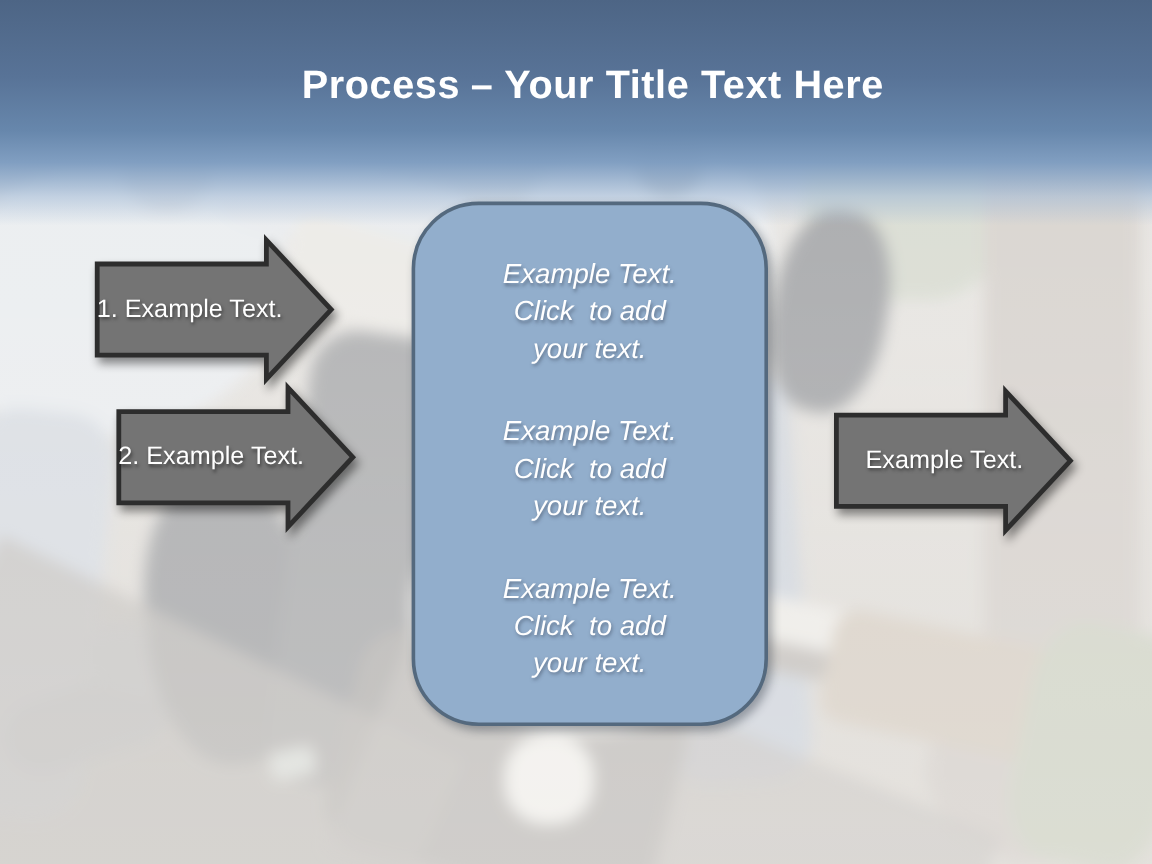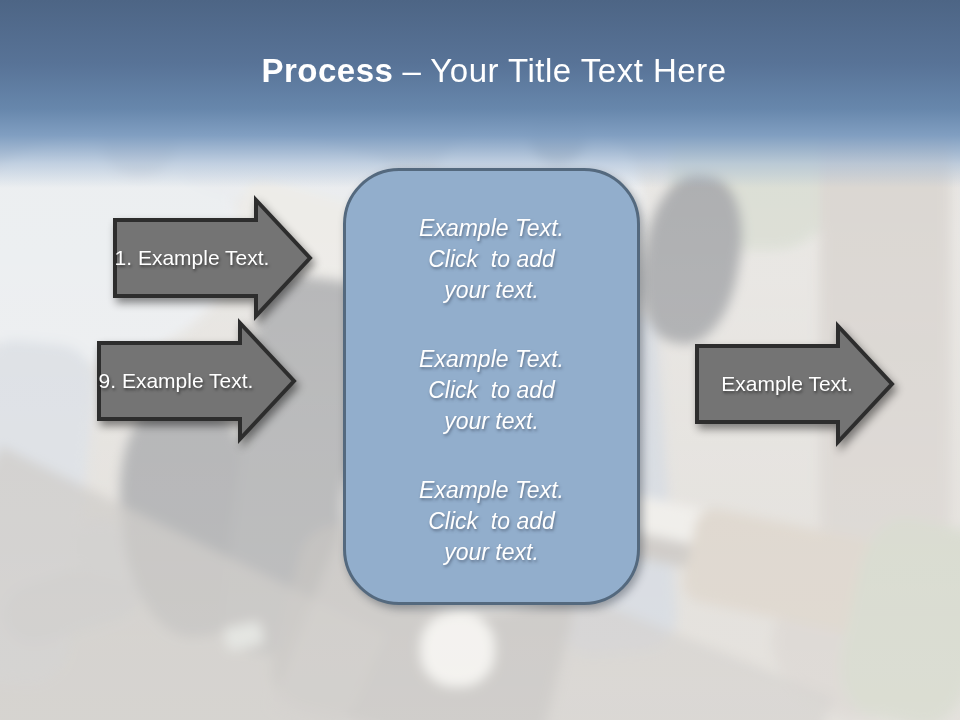--- a/index.html
+++ b/index.html
@@ -13,31 +13,31 @@
   .ph{position:absolute;}
   .veil{position:absolute;inset:0;background:linear-gradient(180deg,rgba(255,255,255,.30) 0%,rgba(255,255,255,.40) 60%,rgba(255,255,255,.44) 100%);}
   
   .band{position:absolute;top:0;left:0;width:100%;height:188px;
     background:linear-gradient(180deg,
       var(--band_top) 0%, #587397 34%, var(--band_mid) 58%,
       rgba(125,156,192,.96) 72%, rgba(159,184,213,.55) 87%, rgba(178,199,224,0) 100%);}
   .title{position:absolute;top:52px;left:0;width:100%;text-align:center;
     color:var(--title_text);font-size:33px;letter-spacing:.5px;}
   .title .t-bold{font-weight:700;margin-left:28px;}
-  .title .t-rest{font-weight:400;margin-left:9px;}
+  .title .t-rest{font-weight:700;margin-left:9px;}
   
   .arrow{position:absolute;width:200px;height:120px;}
   .arrow svg{position:absolute;inset:0;width:100%;height:100%;overflow:visible;
     filter:drop-shadow(3px 5px 4px rgba(0,0,0,.45));}
   .arrow polygon{fill:var(--arrow_fill);stroke:var(--arrow_border);stroke-width:4;stroke-linejoin:miter;}
   .arrow .arrow-label{position:absolute;top:22px;height:76px;left:4px;right:46px;
     display:flex;align-items:center;justify-content:center;
     color:var(--arrow_text);font-size:21px;white-space:nowrap;
     text-shadow:1px 2px 3px rgba(0,0,0,.5);}
-  .arrow-l1{left:113px;top:198px;}
+  .arrow-l1{left:79px;top:198px;}
   .arrow-l2{left:97px;top:321px;}
   .arrow-l3{left:97px;top:444px;}
   .arrow-r {left:695px;top:324px;}
   .arrow-r .arrow-label{left:12px;right:28px;}
   
   .panel{position:absolute;left:343px;top:168px;width:297px;height:437px;
     box-sizing:border-box;background:var(--panel_fill);
     border:3px solid var(--panel_border);border-radius:56px;
     box-shadow:3px 4px 8px rgba(40,50,62,.40);
     display:flex;flex-direction:column;justify-content:flex-start;
@@ -94,21 +94,21 @@
   <div class="arrow arrow-l1">
     <svg viewBox="0 0 200 120" preserveAspectRatio="none">
       <polygon points="2,22 143,22 143,2 197,60 143,118 143,98 2,98"></polygon>
     </svg>
     <span class="arrow-label">1. Example Text.</span>
   </div>
   <div class="arrow arrow-l2">
     <svg viewBox="0 0 200 120" preserveAspectRatio="none">
       <polygon points="2,22 143,22 143,2 197,60 143,118 143,98 2,98"></polygon>
     </svg>
-    <span class="arrow-label">9. Example Text.</span>
+    <span class="arrow-label">2. Example Text.</span>
   </div>
 
   <div class="panel">
     <div class="panel-block">
       <div class="panel-line">Example Text.</div>
       <div class="panel-line">Click  to add</div>
       <div class="panel-line">your text.</div>
     </div>
     <div class="panel-block">
       <div class="panel-line">Example Text.</div>

